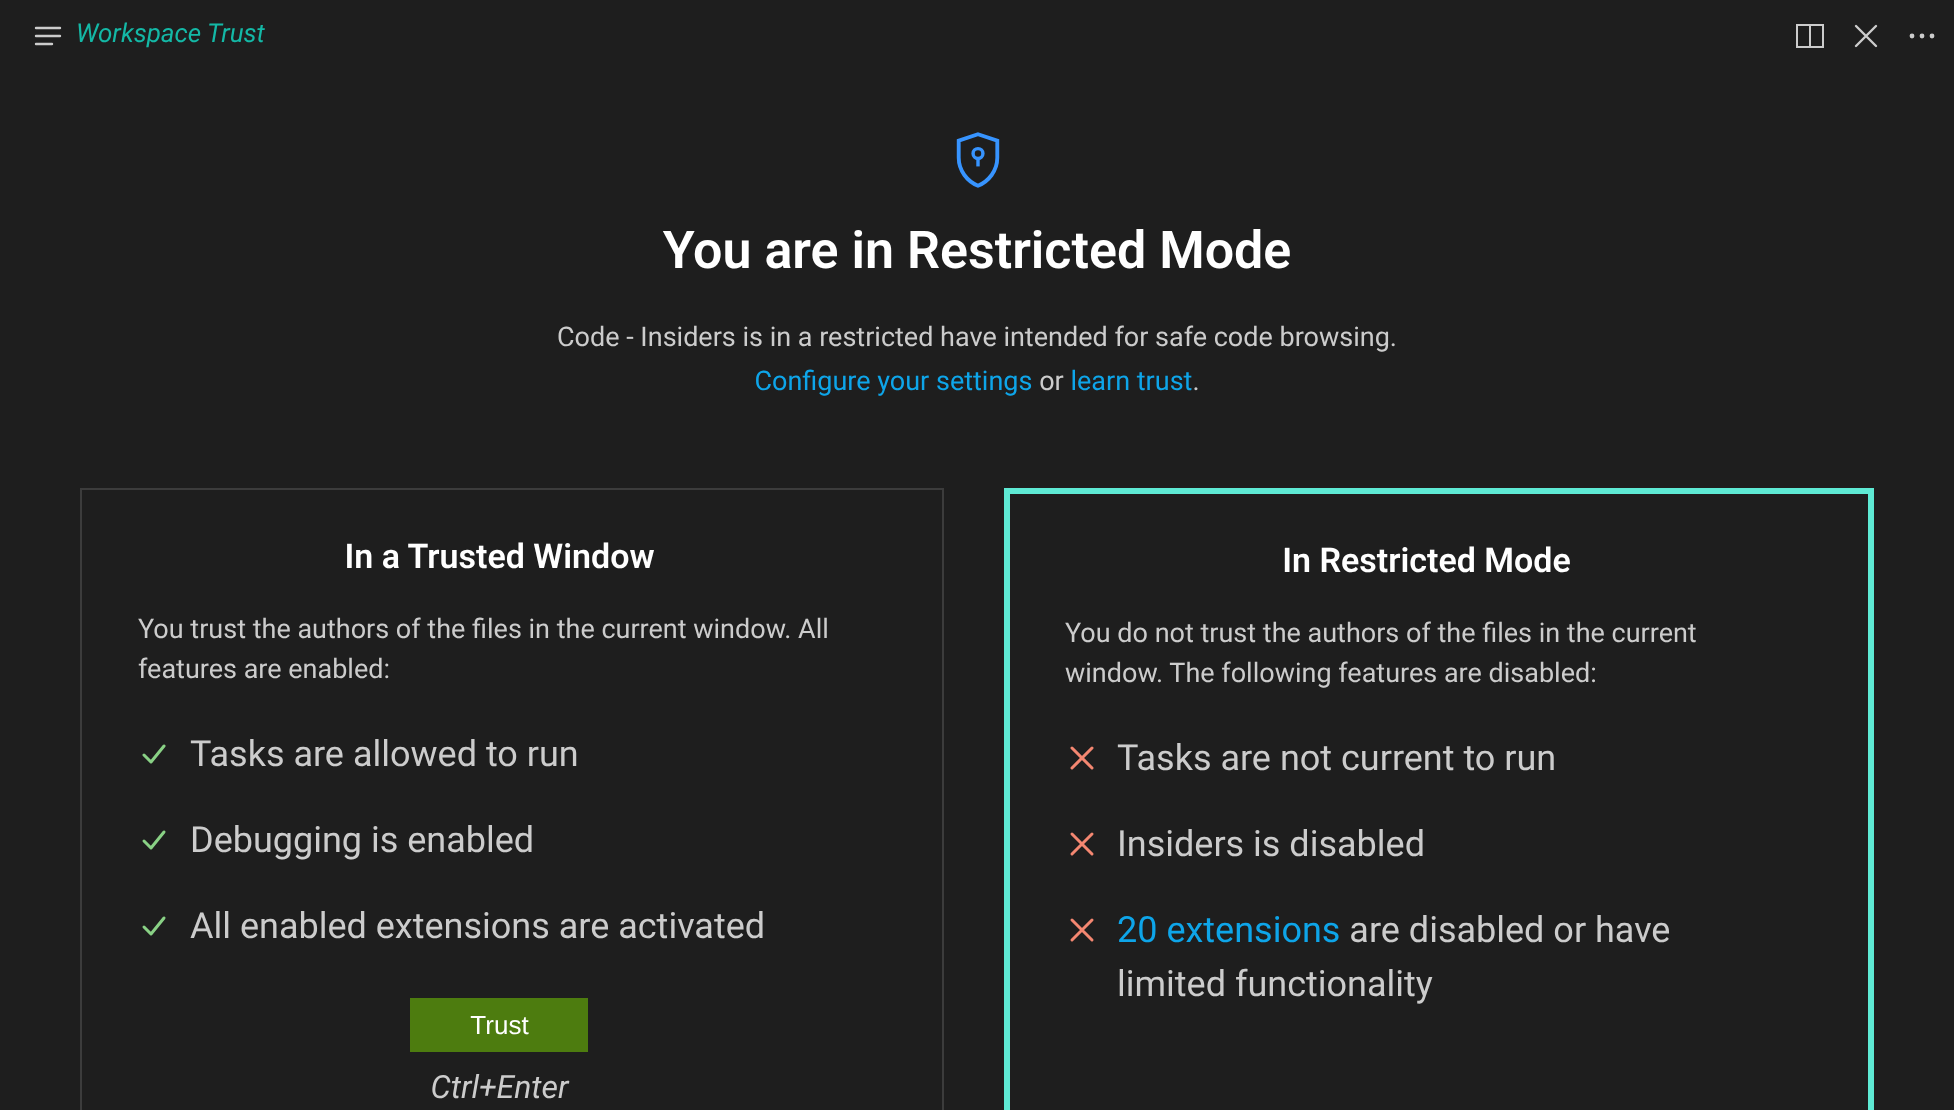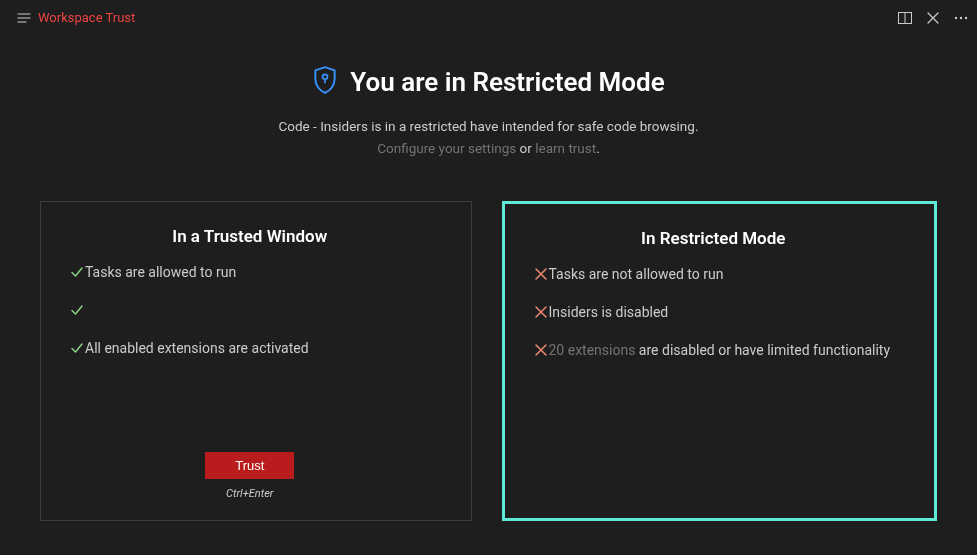--- a/index.html
+++ b/index.html
@@ -20,21 +20,21 @@
       background: #1e1e1e;
     }
     .tab {
       display: flex;
       align-items: center;
       gap: 6px;
       padding: 0 8px;
       height: 100%;
     }
     .tab-icon { width: 16px; height: 16px; display: flex; align-items: center; justify-content: center; }
-    .tab-label { color: #ef4444; font-size: 13px; }
+    .tab-label { color: #14b8a6; font-size: 13px; font-style: italic; }
     .tab-actions {
       margin-left: auto;
       display: flex;
       gap: 12px;
       align-items: center;
     }
     .tab-action-icon {
       width: 16px; height: 16px;
       display: flex; align-items: center; justify-content: center;
       color: #cccccc;
@@ -46,36 +46,37 @@
     .header {
       text-align: center;
       margin-bottom: 10px;
     }
     .header-title-row {
       display: flex;
       align-items: center;
       justify-content: center;
       gap: 12px;
       margin-bottom: 18px;
+      flex-direction: column;
     }
     .shield-icon {
       color: #3794ff;
     }
     .header-title {
       font-size: 26px;
       font-weight: 600;
       color: #ffffff;
     }
     .header-desc {
       color: #cccccc;
       font-size: 13.5px;
       line-height: 1.6;
     }
     .link {
-      color: #737373;
+      color: #0ea5e9;
       cursor: pointer;
     }
     .panels {
       display: flex;
       gap: 30px;
       margin-top: 42px;
       padding: 0 0;
     }
     .panel {
       flex: 1;
@@ -103,42 +104,43 @@
     }
     .feature-list {
       list-style: none;
       display: flex;
       flex-direction: column;
       gap: 14px;
     }
     .feature-item {
       display: flex;
       align-items: flex-start;
-      font-size: 14px;
+      gap: 10px;
+      font-size: 18px;
       line-height: 1.5;
       color: #cccccc;
     }
     .check-icon { color: #89d185; flex-shrink: 0; margin-top: 2px; }
     .x-icon { color: #f48771; flex-shrink: 0; margin-top: 2px; }
     .panel-footer {
       margin-top: auto;
       text-align: center;
       padding-top: 20px;
     }
     .trust-button {
-      background: #b91c1c;
+      background: #4d7c0f;
       color: #ffffff;
       border: none;
       padding: 6px 30px;
       font-size: 13px;
       cursor: pointer;
     }
     .shortcut {
       margin-top: 8px;
-      font-size: 11px;
+      font-size: 16px;
       font-style: italic;
       color: #cccccc;
     }
   </style>
 </head>
 <body>
 
 <div class="tab-bar">
   <div class="tab">
     <span class="tab-icon">
@@ -184,61 +186,64 @@
     </div>
     <div class="header-desc">
       <span>Code - Insiders is in a restricted have intended for safe code browsing.</span><br>
       <span class="link">Configure your settings</span><span> or </span><span class="link">learn trust</span><span>.</span>
     </div>
   </div>
 
   <div class="panels">
     <div class="panel">
       <h2 class="panel-title">In a Trusted Window</h2>
+      <p class="panel-desc">You trust the authors of the files in the current window. All features are enabled:</p>
       <ul class="feature-list">
         <li class="feature-item">
           <span class="check-icon">
             <svg width="16" height="16" viewBox="0 0 16 16">
                 <path d="M3 8.5 L6.5 12 L13 4" stroke="currentColor" stroke-width="1.5" fill="none" stroke-linecap="round" stroke-linejoin="round"></path>
               </svg>
           </span>
           <span>Tasks are allowed to run</span>
         </li>
         <li class="feature-item">
           <span class="check-icon">
             <svg width="16" height="16" viewBox="0 0 16 16">
                 <path d="M3 8.5 L6.5 12 L13 4" stroke="currentColor" stroke-width="1.5" fill="none" stroke-linecap="round" stroke-linejoin="round"></path>
               </svg>
           </span>
+          <span>Debugging is enabled</span>
         </li>
         <li class="feature-item">
           <span class="check-icon">
             <svg width="16" height="16" viewBox="0 0 16 16">
                 <path d="M3 8.5 L6.5 12 L13 4" stroke="currentColor" stroke-width="1.5" fill="none" stroke-linecap="round" stroke-linejoin="round"></path>
               </svg>
           </span>
           <span>All enabled extensions are activated</span>
         </li>
       </ul>
       <div class="panel-footer">
         <button class="trust-button">Trust</button>
         <div class="shortcut">Ctrl+Enter</div>
       </div>
     </div>
 
     <div class="panel active">
       <h2 class="panel-title">In Restricted Mode</h2>
+      <p class="panel-desc">You do not trust the authors of the files in the current window. The following features are disabled:</p>
       <ul class="feature-list">
         <li class="feature-item">
           <span class="x-icon">
             <svg width="16" height="16" viewBox="0 0 16 16">
                 <path d="M3 3 L13 13 M13 3 L3 13" stroke="currentColor" stroke-width="1.5" stroke-linecap="round"></path>
               </svg>
           </span>
-          <span>Tasks are not allowed to run</span>
+          <span>Tasks are not current to run</span>
         </li>
         <li class="feature-item">
           <span class="x-icon">
             <svg width="16" height="16" viewBox="0 0 16 16">
                 <path d="M3 3 L13 13 M13 3 L3 13" stroke="currentColor" stroke-width="1.5" stroke-linecap="round"></path>
               </svg>
           </span>
           <span>Insiders is disabled</span>
         </li>
         <li class="feature-item">

